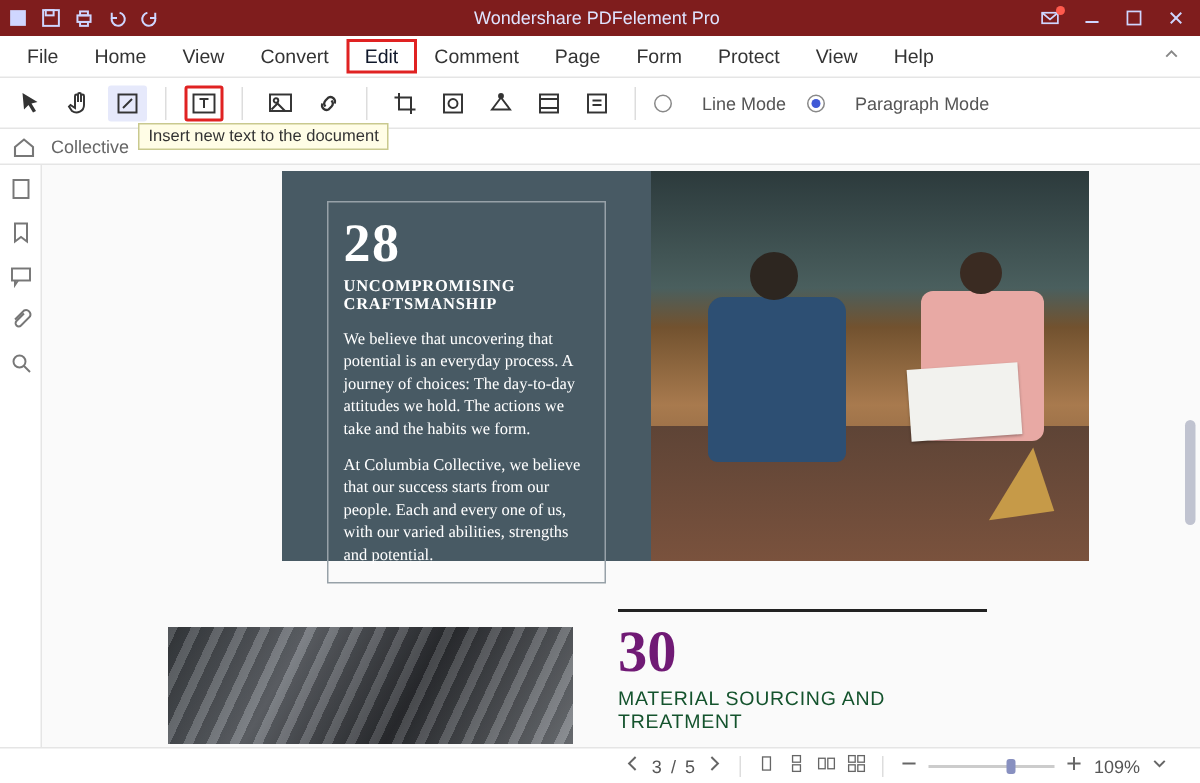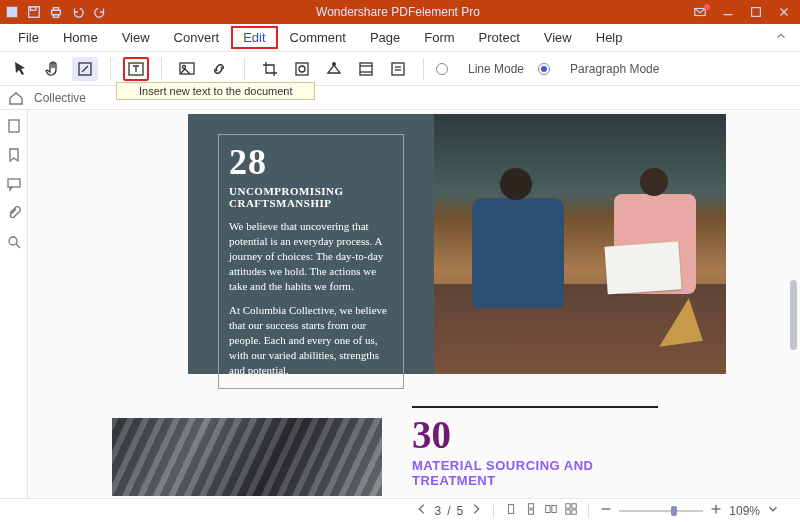--- a/index.html
+++ b/index.html
@@ -1,43 +1,43 @@
 <!DOCTYPE html>
 <html><head>
 <meta charset="utf-8">
 <style>
   * { box-sizing: border-box; margin: 0; padding: 0; }
   body { font-family: "Segoe UI", Arial, sans-serif; font-size: 12px; color: #333; background: #fff; width: 800px; height: 522px; overflow: hidden; position: relative; }
-  .titlebar { height: 24px; background: #c2410c; color: #fff; display: flex; align-items: center; padding: 0 4px; }
+  .titlebar { height: 24px; background: #7f1d1d; color: #fff; display: flex; align-items: center; padding: 0 4px; }
   .tb-left { display: flex; gap: 6px; align-items: center; }
   .tb-left .tbtn { width: 16px; height: 16px; display: flex; align-items: center; justify-content: center; color: #cfd6ff; }
   .tb-left svg, .tb-right svg { width: 14px; height: 14px; }
   .tb-title { flex: 1; text-align: center; font-size: 12px; color: #dfe4ff; font-weight: 400; }
   .tb-right { display: flex; gap: 4px; align-items: center; }
   .tb-right .tbtn { width: 24px; height: 18px; display: flex; align-items: center; justify-content: center; color: #cfd6ff; }
   .notif-dot { position: relative; }
   .notif-dot::after { content: ""; position: absolute; top: 1px; right: 2px; width: 6px; height: 6px; background: #ff5a4d; border-radius: 50%; }
   .menubar { height: 28px; border-bottom: 1px solid #e5e5e5; display: flex; align-items: center; padding: 0 6px; gap: 0; }
   .menubar .mitem { padding: 4px 12px; font-size: 13px; cursor: default; }
-  .menubar .mitem.active { color: #1d4ed8; }
+  .menubar .mitem.active { color: #0f172a; }
   .menubar .mitem.highlight { border: 2px solid #e02222; padding: 2px 10px; }
   .menubar .spacer { flex: 1; }
   .menubar .chev { color: #888; padding-right: 6px; }
   .toolbar { height: 34px; border-bottom: 1px solid #e5e5e5; display: flex; align-items: center; padding: 0 8px; gap: 8px; position: relative; }
   .tgroup { display: flex; align-items: center; gap: 6px; }
   .tbtn2 { width: 26px; height: 24px; display: flex; align-items: center; justify-content: center; border-radius: 2px; }
   .tbtn2.sel { background: #e6e9fb; }
   .tbtn2.highlight { border: 2px solid #e02222; }
   .tbtn2 svg { width: 18px; height: 18px; }
   .vdiv { width: 1px; height: 22px; background: #ddd; margin: 0 4px; }
   .radio-row { display: flex; align-items: center; gap: 14px; font-size: 12px; color: #555; }
   .radio-item { display: flex; align-items: center; gap: 20px; }
   .radio { width: 12px; height: 12px; border: 1px solid #888; border-radius: 50%; display: flex; align-items: center; justify-content: center; }
   .radio.on::after { content: ""; width: 6px; height: 6px; background: #4059d6; border-radius: 50%; }
-  .tooltip { position: absolute; left: 116px; top: 30px; background: #fffde6; border: 1px solid #c9c98f; padding: 2px 22px; font-size: 11px; color: #333; z-index: 30; white-space: nowrap; }
+  .tooltip { position: absolute; left: 92px; top: 30px; background: #fffde6; border: 1px solid #c9c98f; padding: 2px 6px; font-size: 11px; color: #333; z-index: 30; white-space: nowrap; }
   .subbar { height: 24px; border-bottom: 1px solid #e5e5e5; display: flex; align-items: center; gap: 10px; padding: 0 8px; font-size: 12px; }
   .home-ic { width: 16px; height: 16px; color: #777; }
   .subbar .crumb { color: #666; }
   .workarea { height: 388px; display: flex; }
   .sidebar { width: 28px; border-right: 1px solid #e5e5e5; display: flex; flex-direction: column; align-items: center; gap: 10px; padding-top: 8px; }
   .sidebar svg { width: 16px; height: 16px; color: #777; }
   .canvas-area { flex: 1; position: relative; overflow: hidden; }
   .page-bg { position: absolute; inset: 0; background: #fafafa; }
   .scrollbar { position: absolute; right: 3px; top: 170px; width: 7px; height: 70px; background: #c0c3d0; border-radius: 4px; }
   
@@ -45,21 +45,21 @@
   .slab-photo { position: absolute; right: 0; top: 0; width: 292px; height: 260px; }
   .textblock { position: absolute; left: 30px; top: 20px; width: 186px; border: 1px solid #97a1a8; padding: 6px 10px 10px 10px; }
   .bignum { font-family: Georgia, 'Times New Roman', serif; font-size: 36px; font-weight: 700; letter-spacing: 1px; }
   .subhead { font-family: Georgia, 'Times New Roman', serif; font-weight: 700; font-size: 11px; letter-spacing: .5px; line-height: 1.1; margin-top: 2px; }
   .bodytxt { font-family: Georgia, 'Times New Roman', serif; font-size: 11px; line-height: 1.35; margin-top: 10px; }
   .photo2 { position: absolute; left: 84px; top: 308px; width: 270px; height: 78px; background: linear-gradient(120deg,#3a3e42 0%, #6c7076 30%, #2e3034 60%, #7d8186 100%); }
   .photo2::after { content: ""; position: absolute; inset: 0; background: repeating-linear-gradient(115deg, rgba(255,255,255,.12) 0 6px, rgba(0,0,0,.18) 6px 14px); }
   .feat2 { position: absolute; left: 384px; top: 296px; width: 246px; }
   .hr2 { height: 2px; background: #222; margin-bottom: 4px; }
   .num2 { font-family: Georgia, 'Times New Roman', serif; font-size: 39px; font-weight: 700; color: #701a75; }
-  .sub2 { font-family: Arial, sans-serif; font-weight: 700; font-size: 13px; color: #8b5cf6; letter-spacing: .5px; line-height: 1.15; margin-top: 2px; }
+  .sub2 { font-family: Arial, sans-serif; font-weight: 400; font-size: 13px; color: #14532d; letter-spacing: .5px; line-height: 1.15; margin-top: 2px; }
   .statusbar { position: absolute; left: 0; bottom: 0; height: 24px; width: 800px; border-top: 1px solid #e5e5e5; background: #fff; display: flex; align-items: center; justify-content: flex-end; gap: 10px; padding: 0 20px 0 8px; font-size: 12px; color: #555; }
   .sb-group { display: flex; align-items: center; gap: 6px; }
   .sb-div { width: 1px; height: 14px; background: #ddd; }
   .sb-ic svg { width: 14px; height: 14px; color: #666; }
   .zoom-slider { width: 84px; height: 2px; background: #ccc; position: relative; }
   .zoom-slider .thumb { position: absolute; top: -4px; left: 52px; width: 6px; height: 10px; background: #8890c0; border-radius: 2px; }
   
   .ph-bg { position: absolute; inset: 0; background: linear-gradient(180deg,#2c3a3c 0%, #4a5f5e 30%, #72522f 40%, #a87a4e 60%, #6b4a2f 100%); }
   .ph-surface { position: absolute; left: 0; bottom: 0; width: 100%; height: 90px; background: linear-gradient(180deg,#5e4436 0%, #7a523d 100%); }
   .person1 { position: absolute; left: 38px; top: 84px; width: 92px; height: 110px; background: #2d4f73; border-radius: 10px 10px 6px 6px; }

